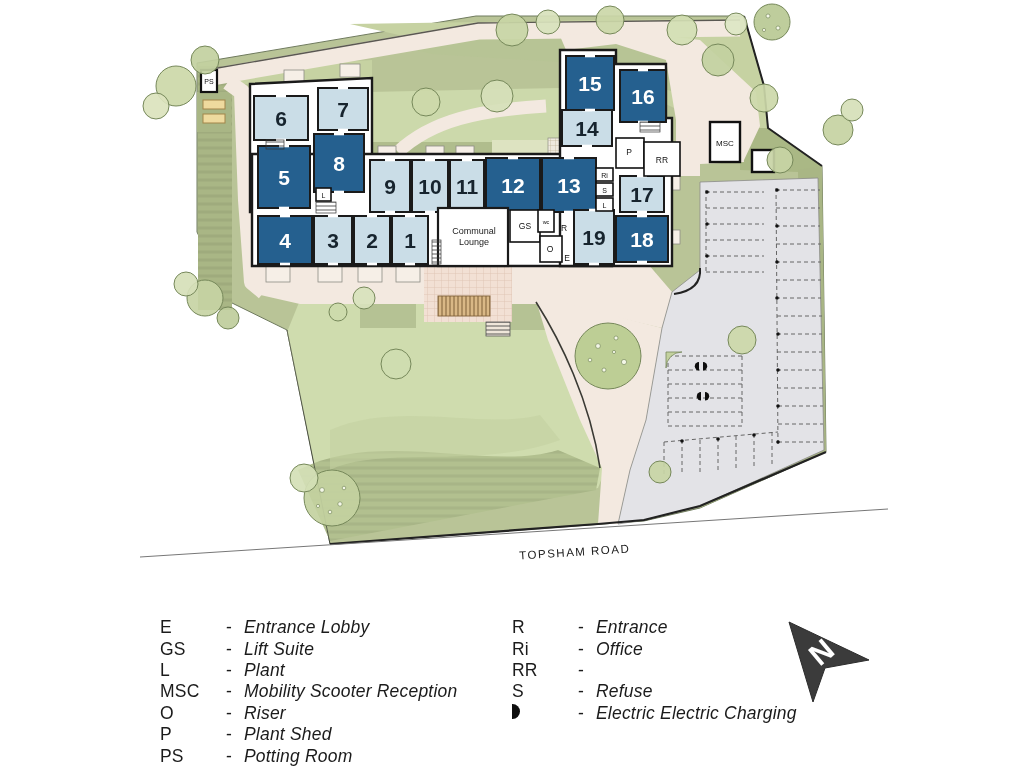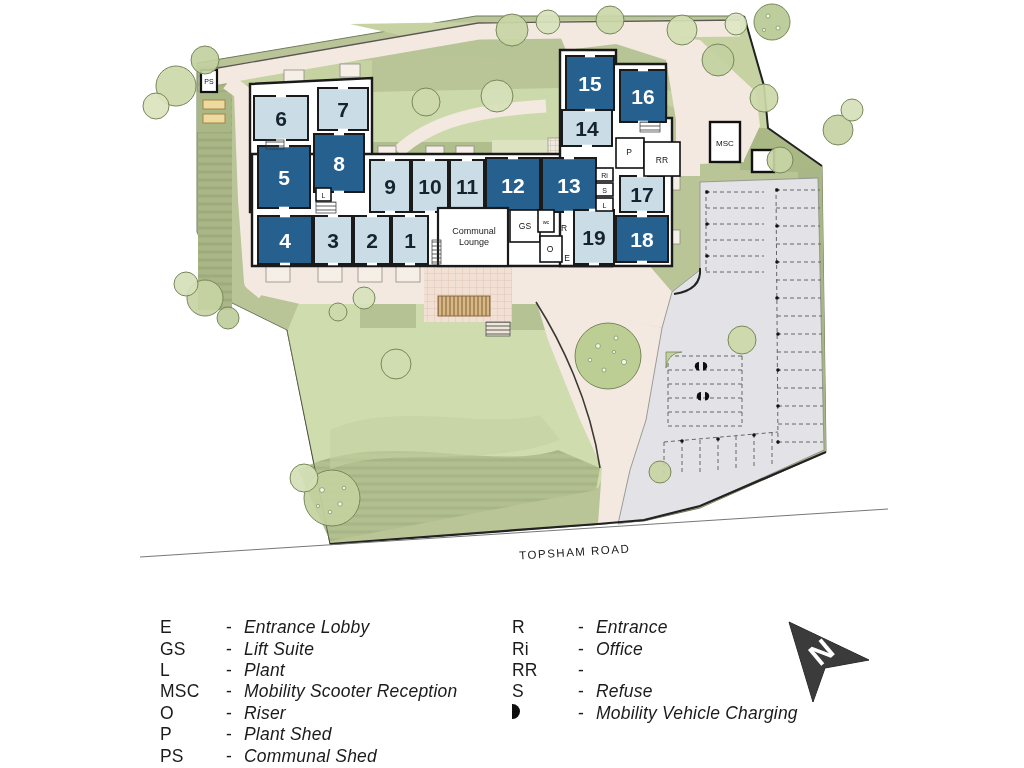--- a/index.html
+++ b/index.html
@@ -416,21 +416,21 @@
           <span class="ldesc">Riser</span>
         </div>
         <div class="lrow">
           <span class="lkey">P</span>
           <span class="ldash">-</span>
           <span class="ldesc">Plant Shed</span>
         </div>
         <div class="lrow">
           <span class="lkey">PS</span>
           <span class="ldash">-</span>
-          <span class="ldesc">Communal Shed</span>
+          <span class="ldesc">Potting Room</span>
         </div>
       </div>
   <div class="legend-col" id="legend-right">
         <div class="lrow">
           <span class="lkey">R</span>
           <span class="ldash">-</span>
           <span class="ldesc">Entrance</span>
         </div>
         <div class="lrow">
           <span class="lkey">Ri</span>
@@ -442,21 +442,21 @@
           <span class="ldash">-</span>
         </div>
         <div class="lrow">
           <span class="lkey">S</span>
           <span class="ldash">-</span>
           <span class="ldesc">Refuse</span>
         </div>
         <div class="lrow">
           <span class="lkey"><span class="ev-icon"></span></span>
           <span class="ldash">-</span>
-          <span class="ldesc">Mobility Vehicle Charging</span>
+          <span class="ldesc">Electric Electric Charging</span>
         </div>
       </div>
 </div>
 
 <svg class="north" viewBox="0 0 92 100">
   <polygon points="6,12 86,50 42,58 30,92" fill="#3b3b3b" stroke="#2c2c2c" stroke-width="1"></polygon>
   <text x="40" y="52" font-size="30" font-weight="bold" fill="#ffffff" text-anchor="middle" transform="rotate(-40 40 44)">N</text>
 </svg>
 
 </div>

